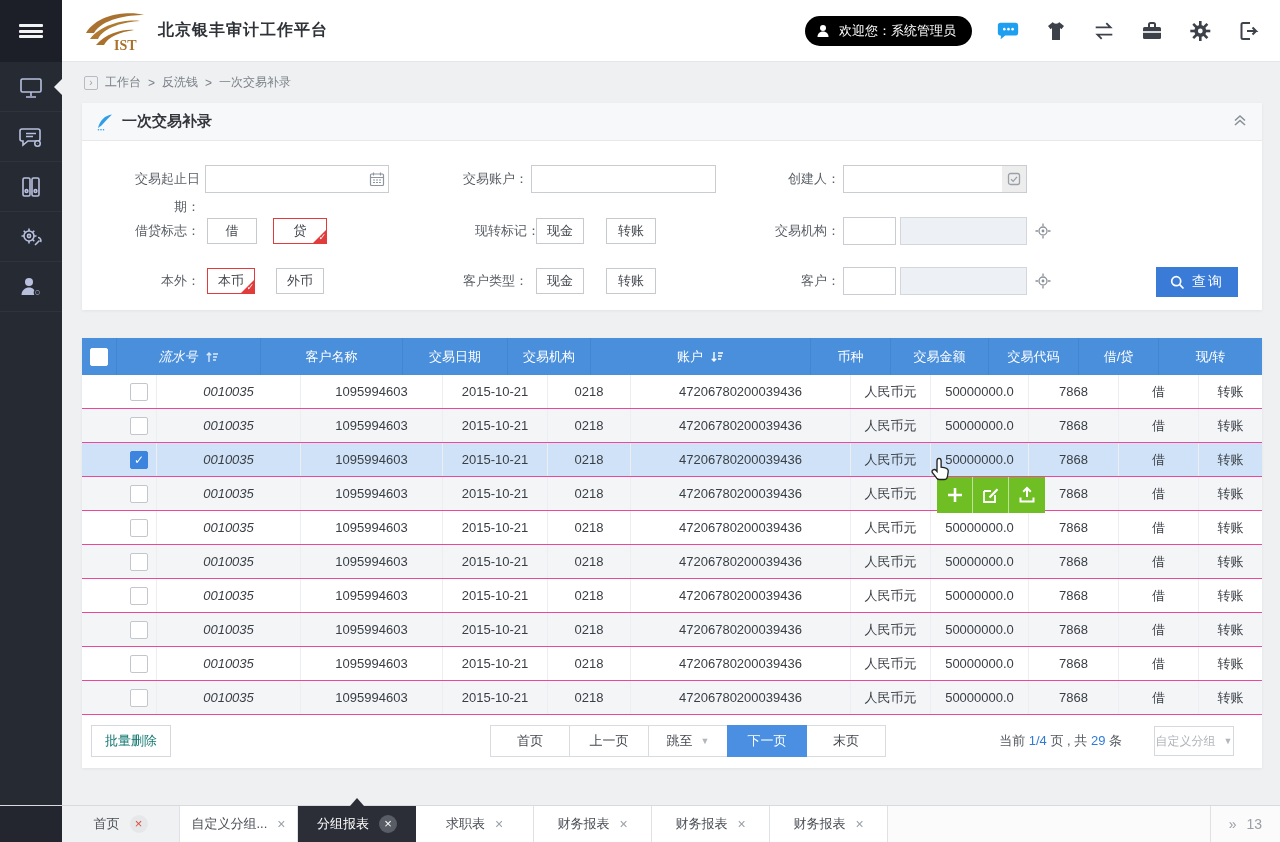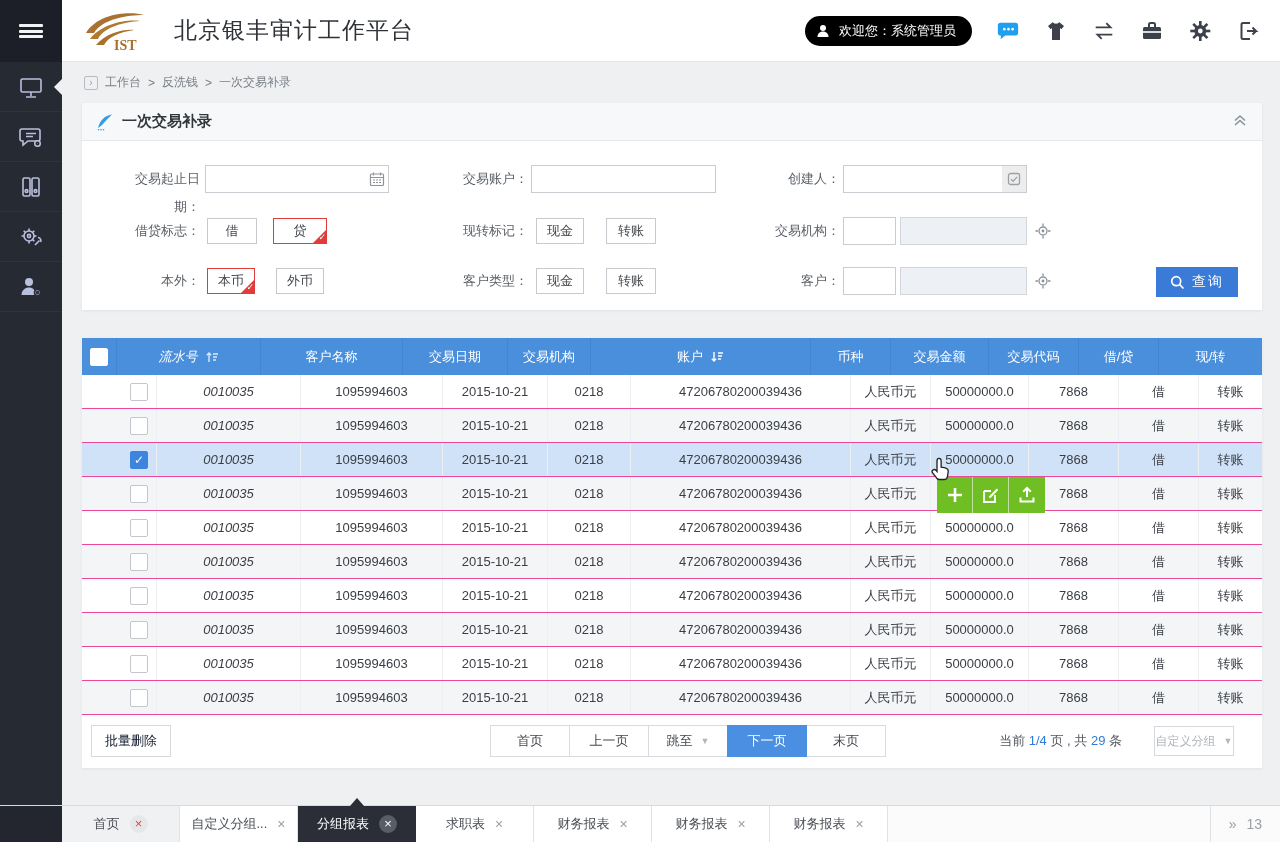--- a/index.html
+++ b/index.html
@@ -11,21 +11,21 @@
   .menu-btn { height:62px; background:#1c1f27; display:flex; align-items:center; justify-content:center; cursor:pointer; }
   .menu-btn .bar { display:block; width:24px; height:3px; background:#f2f3f5; border-radius:1px; margin:2.5px 0; }
   .side-item { height:50px; display:flex; align-items:center; justify-content:center; position:relative; border-bottom:1px solid #2e333d; cursor:pointer; }
   .side-item svg { stroke:#b9c0dd; fill:none; stroke-width:1.6; }
   .side-item .fillpart { fill:#b9c0dd; stroke:none; }
   .side-item.active:after { content:""; position:absolute; right:0; top:50%; margin-top:-8px; border-top:8px solid transparent; border-bottom:8px solid transparent; border-right:8px solid #eef0f2; }
 
   
   .topbar { position:absolute; left:62px; top:0; width:1218px; height:62px; background:#ffffff; border-bottom:1px solid #e4e6e9; display:flex; align-items:center; z-index:20; }
   .logo { margin-left:16px; width:74px; height:44px; }
-  .app-title { font-size:23px; font-weight:normal; color:#2f3338; letter-spacing:1px; margin-left:22px; }
+  .app-title { font-size:16px; font-weight:bold; color:#2f3338; letter-spacing:1px; margin-left:6px; }
   .topbar-right { margin-left:auto; display:flex; align-items:center; gap:24px; margin-right:20px; }
   .greet-pill { height:30px; background:#000000; border-radius:15px; display:flex; align-items:center; padding:0 16px 0 10px; gap:8px; cursor:pointer; }
   .greet-pill span { color:#ffffff; font-size:13px; }
   .tb-icon { width:24px; height:24px; display:flex; align-items:center; justify-content:center; cursor:pointer; }
 
   
   .breadcrumb { position:absolute; left:84px; top:74px; display:flex; align-items:center; gap:7px; font-size:12px; color:#7b8086; z-index:5; }
   .bc-icon { width:14px; height:14px; border:1px solid #b8bcc2; border-radius:2px; color:#9aa0a6; font-size:10px; line-height:12px; text-align:center; }
 
   
@@ -61,21 +61,21 @@
   .thead .cb { border-color:#fff; }
   .cb.on { background:#3d84de; border-color:#3d84de; }
 
   
   .action-bar { position:absolute; left:855px; top:139px; height:36px; display:flex; background:#6fbe23; z-index:8; }
   .action-btn { width:36px; height:36px; display:flex; align-items:center; justify-content:center; border-right:1px solid rgba(255,255,255,0.55); cursor:pointer; }
   .action-btn:last-child { border-right:none; }
 
   
   .pager { position:absolute; left:0; top:377px; width:1180px; height:53px; background:#fff; }
-  .batch-btn { position:absolute; left:9px; top:10px; width:80px; height:32px; background:#fff; border:1px solid #d5d8dc; font-size:13px; color:#0f172a; cursor:pointer; }
+  .batch-btn { position:absolute; left:9px; top:10px; width:80px; height:32px; background:#fff; border:1px solid #d5d8dc; font-size:13px; color:#0f766e; cursor:pointer; }
   .page-group { position:absolute; left:409px; top:10px; display:flex; }
   .pg-btn { min-width:80px; height:32px; background:#fff; border:1px solid #d8dbdf; margin-left:-1px; font-size:13px; color:#44484e; display:flex; align-items:center; justify-content:center; gap:8px; cursor:pointer; }
   .pg-btn.active { background:#4a8fe2; border-color:#4a8fe2; color:#fff; z-index:1; }
   .pg-caret { font-size:9px; color:#b3b7bc; }
   .pager-status { position:absolute; right:140px; top:10px; height:32px; line-height:32px; font-size:13px; color:#55595f;text-align:right; }
   .pager-status b { color:#2f7bd9; font-weight:normal; }
   .pagesize { position:absolute; left:1072px; top:11px; width:80px; height:30px; border:1px solid #d5d8dc; background:#fff; color:#b0b4b9; font-size:12px; display:flex; align-items:center; justify-content:center; gap:8px; cursor:pointer; }
 
   
   .tabbar { position:absolute; left:0; top:805px; width:1280px; height:37px; background:#fbfbfc; border-top:1px solid #d8dadd; display:flex; z-index:30; }
@@ -252,21 +252,21 @@
     <span class="append-btn" style="left:920px; top:24px;">
       <svg width="14" height="14" viewBox="0 0 14 14">
         <rect x="1.5" y="1.5" width="11" height="11" rx="2" stroke="#9aa0a6" fill="none" stroke-width="1.3"></rect>
         <path d="M4 7.2 L6.2 9.4 L10 4.8" stroke="#9aa0a6" fill="none" stroke-width="1.3"></path>
       </svg>
     </span>
 
     <label class="f-label" style="left:0; width:118px; top:76px;">借贷标志：</label>
     <span class="tg" style="left:125px; top:77px; width:50px;">借</span>
     <span class="tg sel" style="left:191px; top:77px; width:54px;">贷</span>
-    <label class="f-label" style="left:316px; width:130px; top:76px;text-align:right;">现转标记：</label>
+    <label class="f-label" style="left:328px; width:130px; top:76px;text-align:right;">现转标记：</label>
     <span class="tg" style="left:454px; top:77px; width:48px;">现金</span>
     <span class="tg" style="left:524px; top:77px; width:50px;">转账</span>
     <label class="f-label" style="left:628px; width:130px; top:76px;">交易机构：</label>
     <input class="f-input" style="left: 761px; top: 76px; width: 53px;">
     <input class="f-input gray" style="left: 818px; top: 76px; width: 127px;" disabled="">
     <span class="icon-in-input" style="left:953px; top:82px;">
       <svg width="16" height="16" viewBox="0 0 16 16">
         <circle cx="8" cy="8" r="4" stroke="#8a9199" fill="none" stroke-width="1.3"></circle>
         <circle cx="8" cy="8" r="1.4" fill="#8a9199"></circle>
         <path d="M8 0.5 v2.5 M8 13 v2.5 M0.5 8 h2.5 M13 8 h2.5" stroke="#8a9199" stroke-width="1.3"></path>

